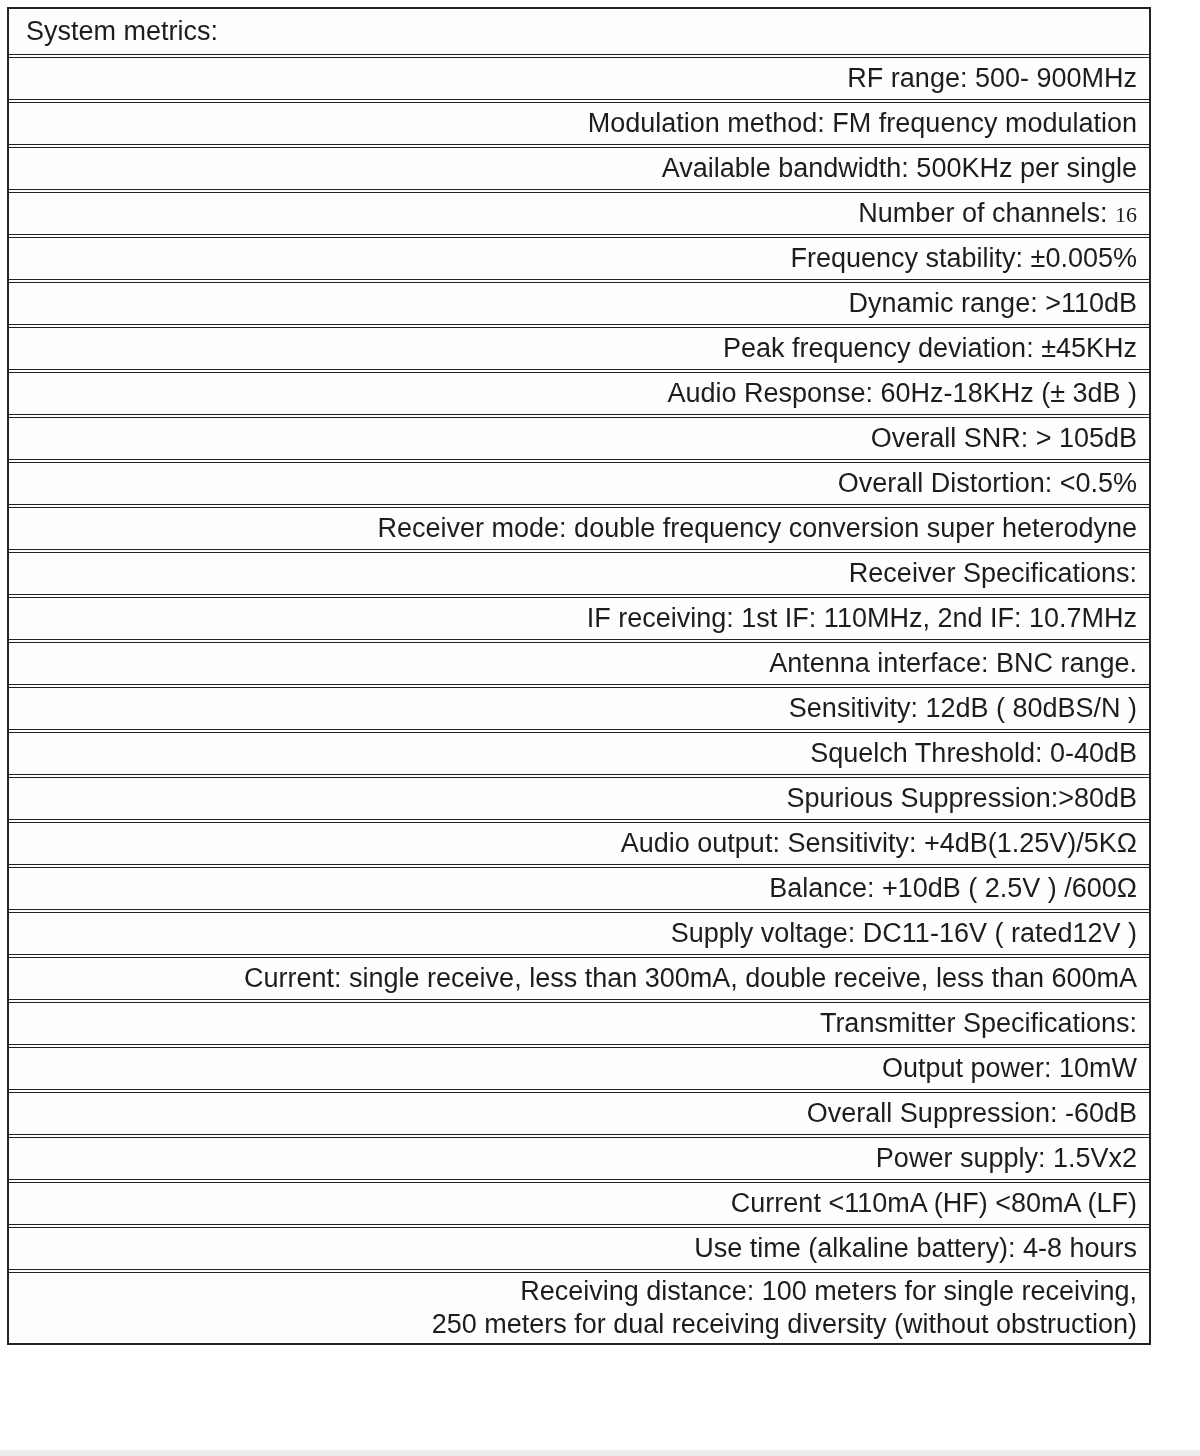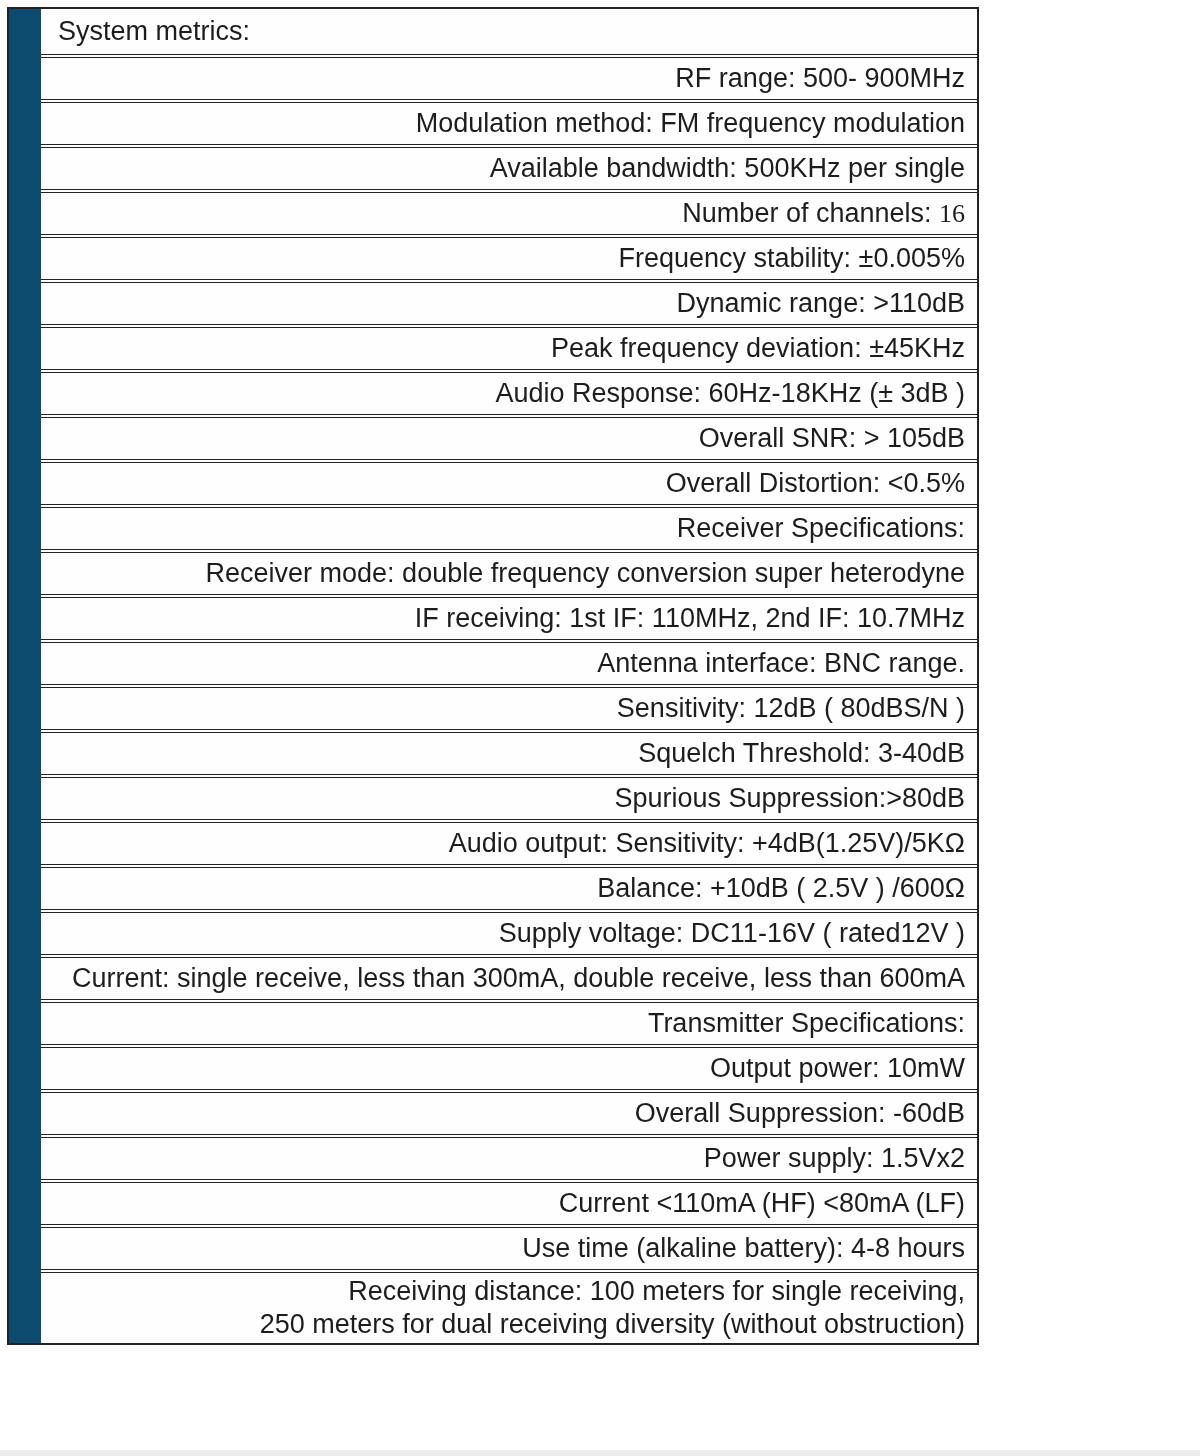--- a/index.html
+++ b/index.html
@@ -8,24 +8,23 @@
     height: 1456px;
     background: #ffffff;
     font-family: "Liberation Sans", sans-serif;
     position: relative;
     overflow: hidden;
   }
   .spec-table {
     position: absolute;
     left: 7px;
     top: 7px;
-    width: 972px;
+    width: 1144px;
     border: 2px solid #232323;
     background: #0c4a6e;
-    padding-left: 32px;
   }
   .spec-row {
     min-height: 45px;
     display: flex;
     flex-direction: column;
     justify-content: center;
     padding: 2px 12px 2px 17px;
     background: #fefefe;
   }
   .spec-row + .spec-row {
@@ -37,21 +36,21 @@
   }
   .line {
     display: block;
     font-size: 27px;
     line-height: 33px;
     color: #1d1d1d;
     white-space: pre-wrap;
   }
   .serif {
     font-family: "Liberation Serif", serif;
-    font-size: 26px;
+    font-size: 22px;
   }
   .scan-strip {
     position: absolute;
     left: 0;
     bottom: 0;
     width: 100%;
     height: 6px;
     background: #ececec;
   }
 </style>
@@ -86,36 +85,36 @@
     <div class="spec-row">
       <span class="line"><span>Audio Response: 60Hz-18KHz (± 3dB )</span></span>
     </div>
     <div class="spec-row">
       <span class="line"><span>Overall SNR: &gt; 105dB</span></span>
     </div>
     <div class="spec-row">
       <span class="line"><span>Overall Distortion: &lt;0.5%</span></span>
     </div>
     <div class="spec-row">
-      <span class="line"><span>Receiver Specifications:</span></span>
+      <span class="line"><span>Receiver mode: double frequency conversion super heterodyne</span></span>
     </div>
     <div class="spec-row">
-      <span class="line"><span>Receiver mode: double frequency conversion super heterodyne</span></span>
+      <span class="line"><span>Receiver Specifications:</span></span>
     </div>
     <div class="spec-row">
       <span class="line"><span>IF receiving: 1st IF: 110MHz, 2nd IF: 10.7MHz</span></span>
     </div>
     <div class="spec-row">
       <span class="line"><span>Antenna interface: BNC range.</span></span>
     </div>
     <div class="spec-row">
       <span class="line"><span>Sensitivity: 12dB ( 80dBS/N )</span></span>
     </div>
     <div class="spec-row">
-      <span class="line"><span>Squelch Threshold: 3-40dB</span></span>
+      <span class="line"><span>Squelch Threshold: 0-40dB</span></span>
     </div>
     <div class="spec-row">
       <span class="line"><span>Spurious Suppression:&gt;80dB</span></span>
     </div>
     <div class="spec-row">
       <span class="line"><span>Audio output: Sensitivity: +4dB(1.25V)/5KΩ</span></span>
     </div>
     <div class="spec-row">
       <span class="line"><span>Balance: +10dB ( 2.5V ) /600Ω</span></span>
     </div>

